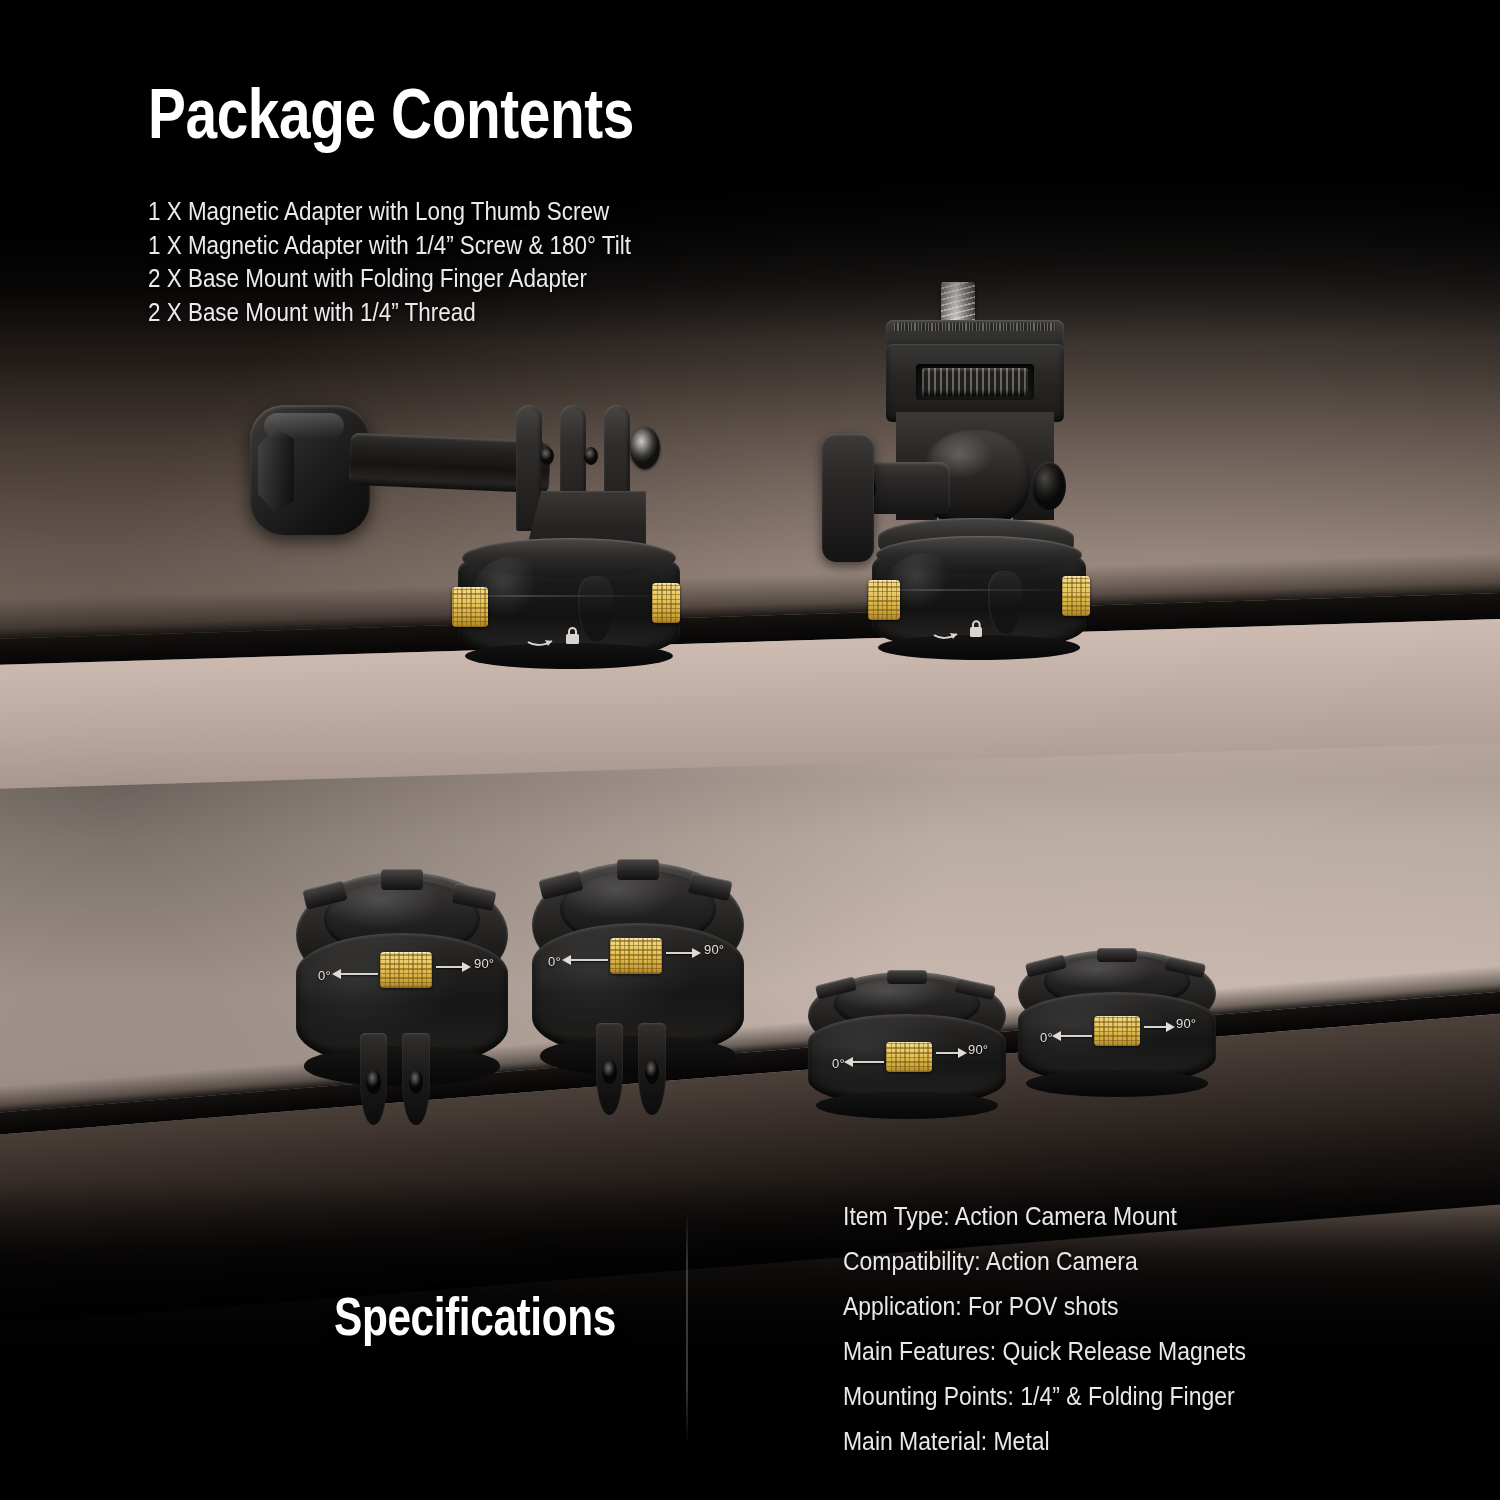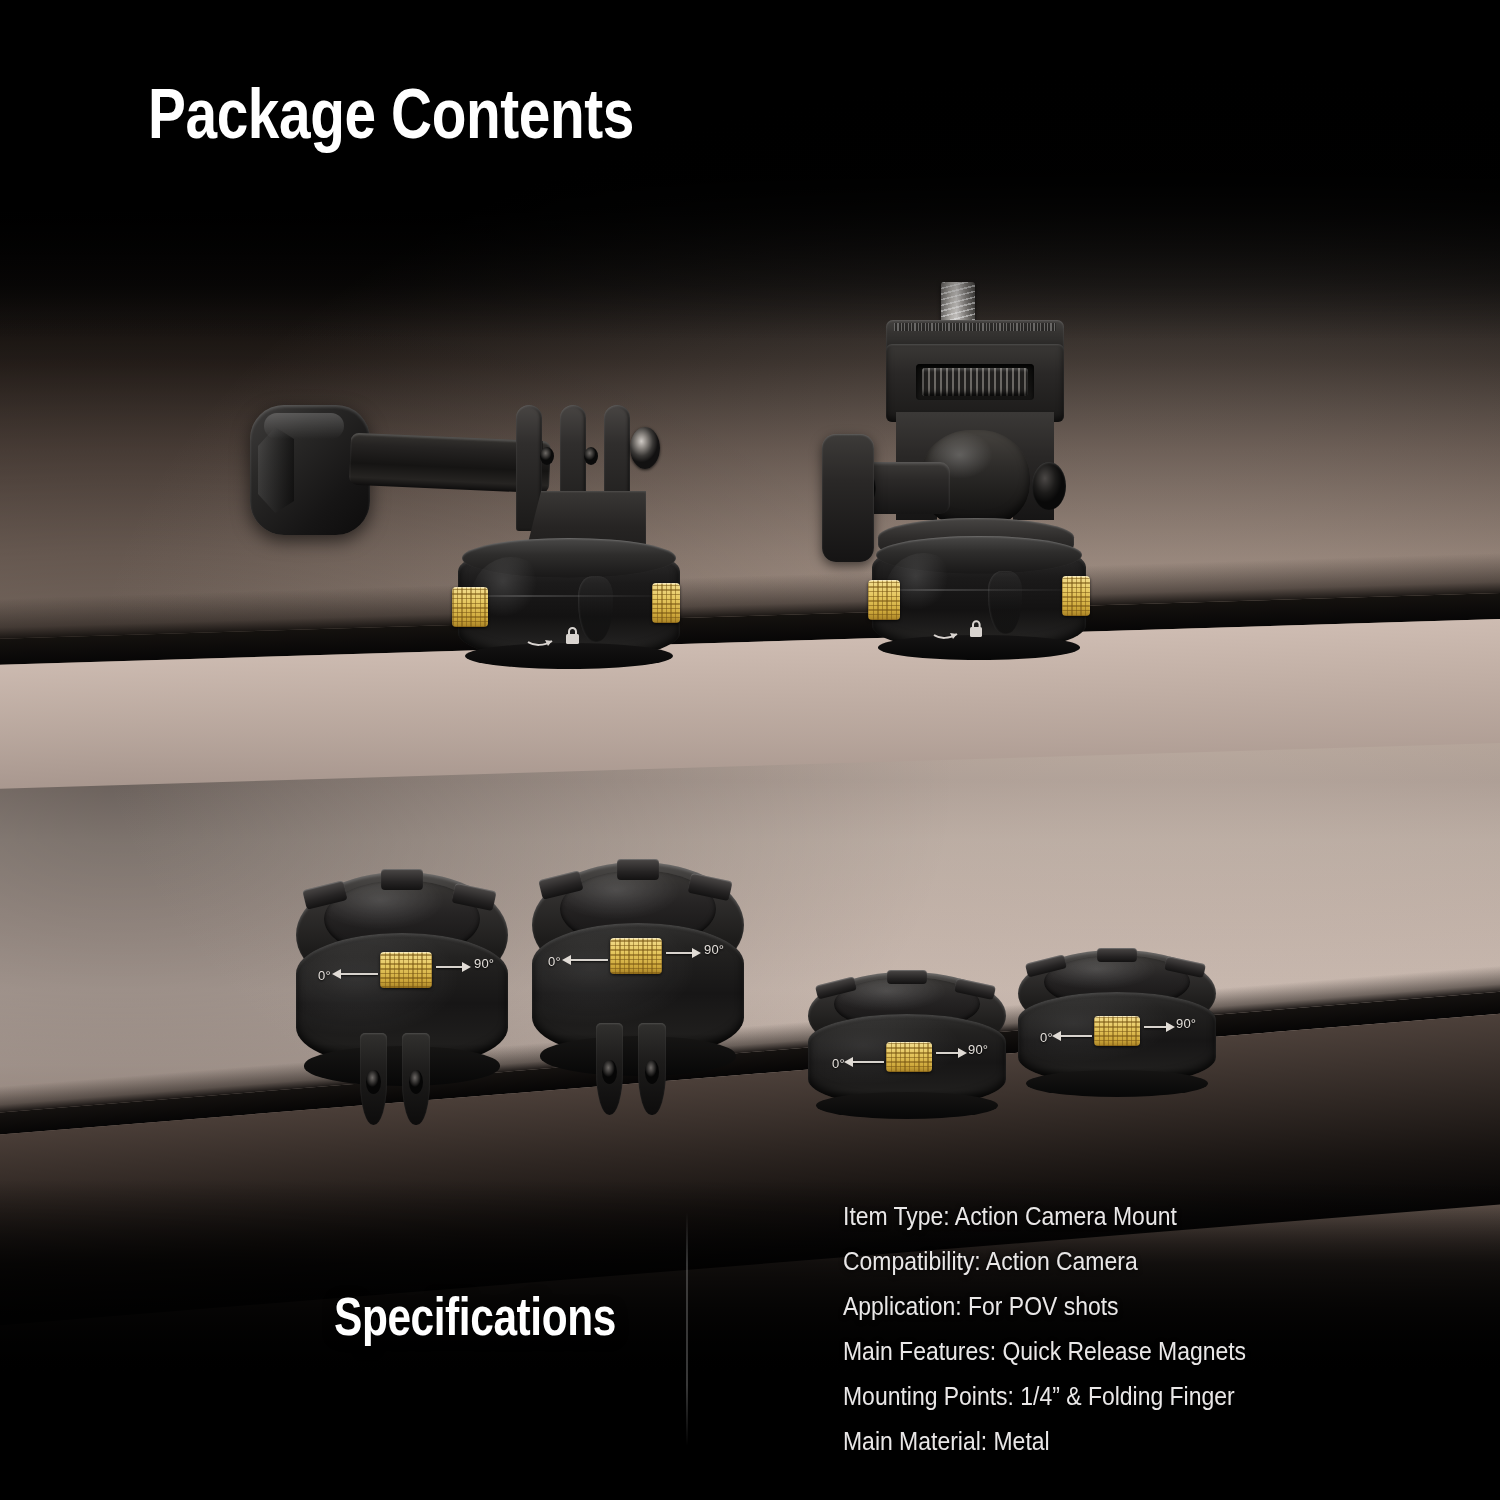--- a/index.html
+++ b/index.html
@@ -601,20 +601,26 @@
     <div class="arrowline" style="left:126px;top:76px;width:24px;"></div>
     <div class="arrowhead ah-right" style="left:148px;top:72px;"></div>
     <span class="degmark" style="left:158px;top:66px;">90°</span>
   </div>
 
   <div class="top-fade"></div>
   <div class="bottom-fade"></div>
 
   <div class="headline" id="title">Package Contents</div>
 
+  <div class="contents-list">
+    <div class="row">1 X Magnetic Adapter with Long Thumb Screw</div>
+    <div class="row">1 X Magnetic Adapter with 1/4” Screw &amp; 180° Tilt</div>
+    <div class="row">2 X Base Mount with Folding Finger Adapter</div>
+    <div class="row">2 X Base Mount with 1/4” Thread</div>
+  </div>
 
   <div class="divider"></div>
 
   <div class="headline" id="spec-title">Specifications</div>
 
   <div class="spec-list">
     <div class="row">Item Type: Action Camera Mount</div>
     <div class="row">Compatibility: Action Camera</div>
     <div class="row">Application: For POV shots</div>
     <div class="row">Main Features: Quick Release Magnets</div>

